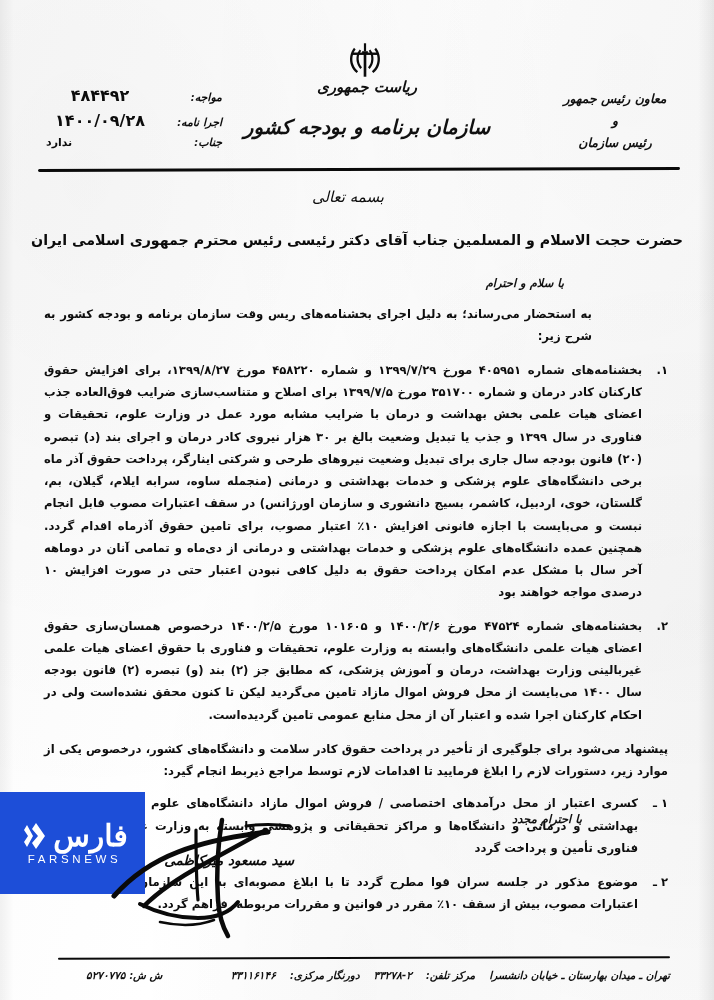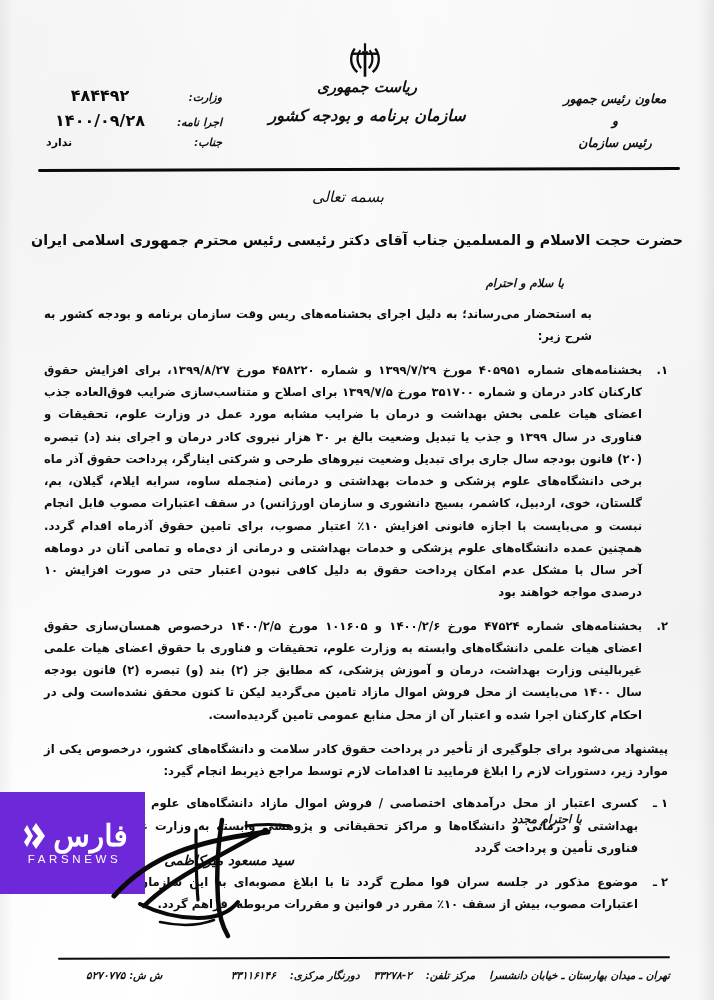--- a/index.html
+++ b/index.html
@@ -83,26 +83,26 @@
     font-family: "DejaVu Serif", "Liberation Serif", serif;
     font-size: 15px;
     font-weight: 700;
     font-style: italic;
     letter-spacing: -0.3px;
     color: #101010;
     line-height: 1.3;
   }
   .org-line2 {
     font-family: "DejaVu Serif", "Liberation Serif", serif;
-    font-size: 16px;
+    font-size: 20px;
     font-weight: 700;
     font-style: italic;
     letter-spacing: -0.3px;
     color: #101010;
-    margin-top: 8px;
+    margin-top: 16px;
     line-height: 1.3;
   }
 
   .deputy-block {
     position: absolute;
     top: 50px;
     right: 24px;
     text-align: center;
     width: 150px;
     font-family: "DejaVu Serif", "Liberation Serif", serif;
@@ -302,21 +302,21 @@
   }
   .signature-mark svg { width: 100%; height: 100%; display: block; }
 
   
   .watermark {
     position: absolute;
     top: 792px;
     left: 0px;
     width: 145px;
     height: 102px;
-    background: #6d28d9;
+    background: #1d4ed8;
     z-index: 6;
   }
   .wm-inner {
     position: absolute;
     inset: 0;
     display: flex;
     flex-direction: column;
     align-items: center;
     justify-content: center;
     gap: 2px;
@@ -421,21 +421,21 @@
     </div>
 
     <div class="deputy-block">
       <div>معاون رئیس جمهور</div>
       <div>و</div>
       <div>رئیس سازمان</div>
     </div>
 
     <div class="meta-table">
       <div class="meta-row">
-        <span class="meta-label">وزارت:</span>
+        <span class="meta-label">مواجه:</span>
         <span class="meta-value">۴۸۴۴۹۲</span>
       </div>
       <div class="meta-row">
         <span class="meta-label">اجرا نامه:</span>
         <span class="meta-value">۱۴۰۰/۰۹/۲۸</span>
       </div>
       <div class="meta-row">
         <span class="meta-label">جناب:</span>
         <span class="meta-value none">ندارد</span>
       </div>

